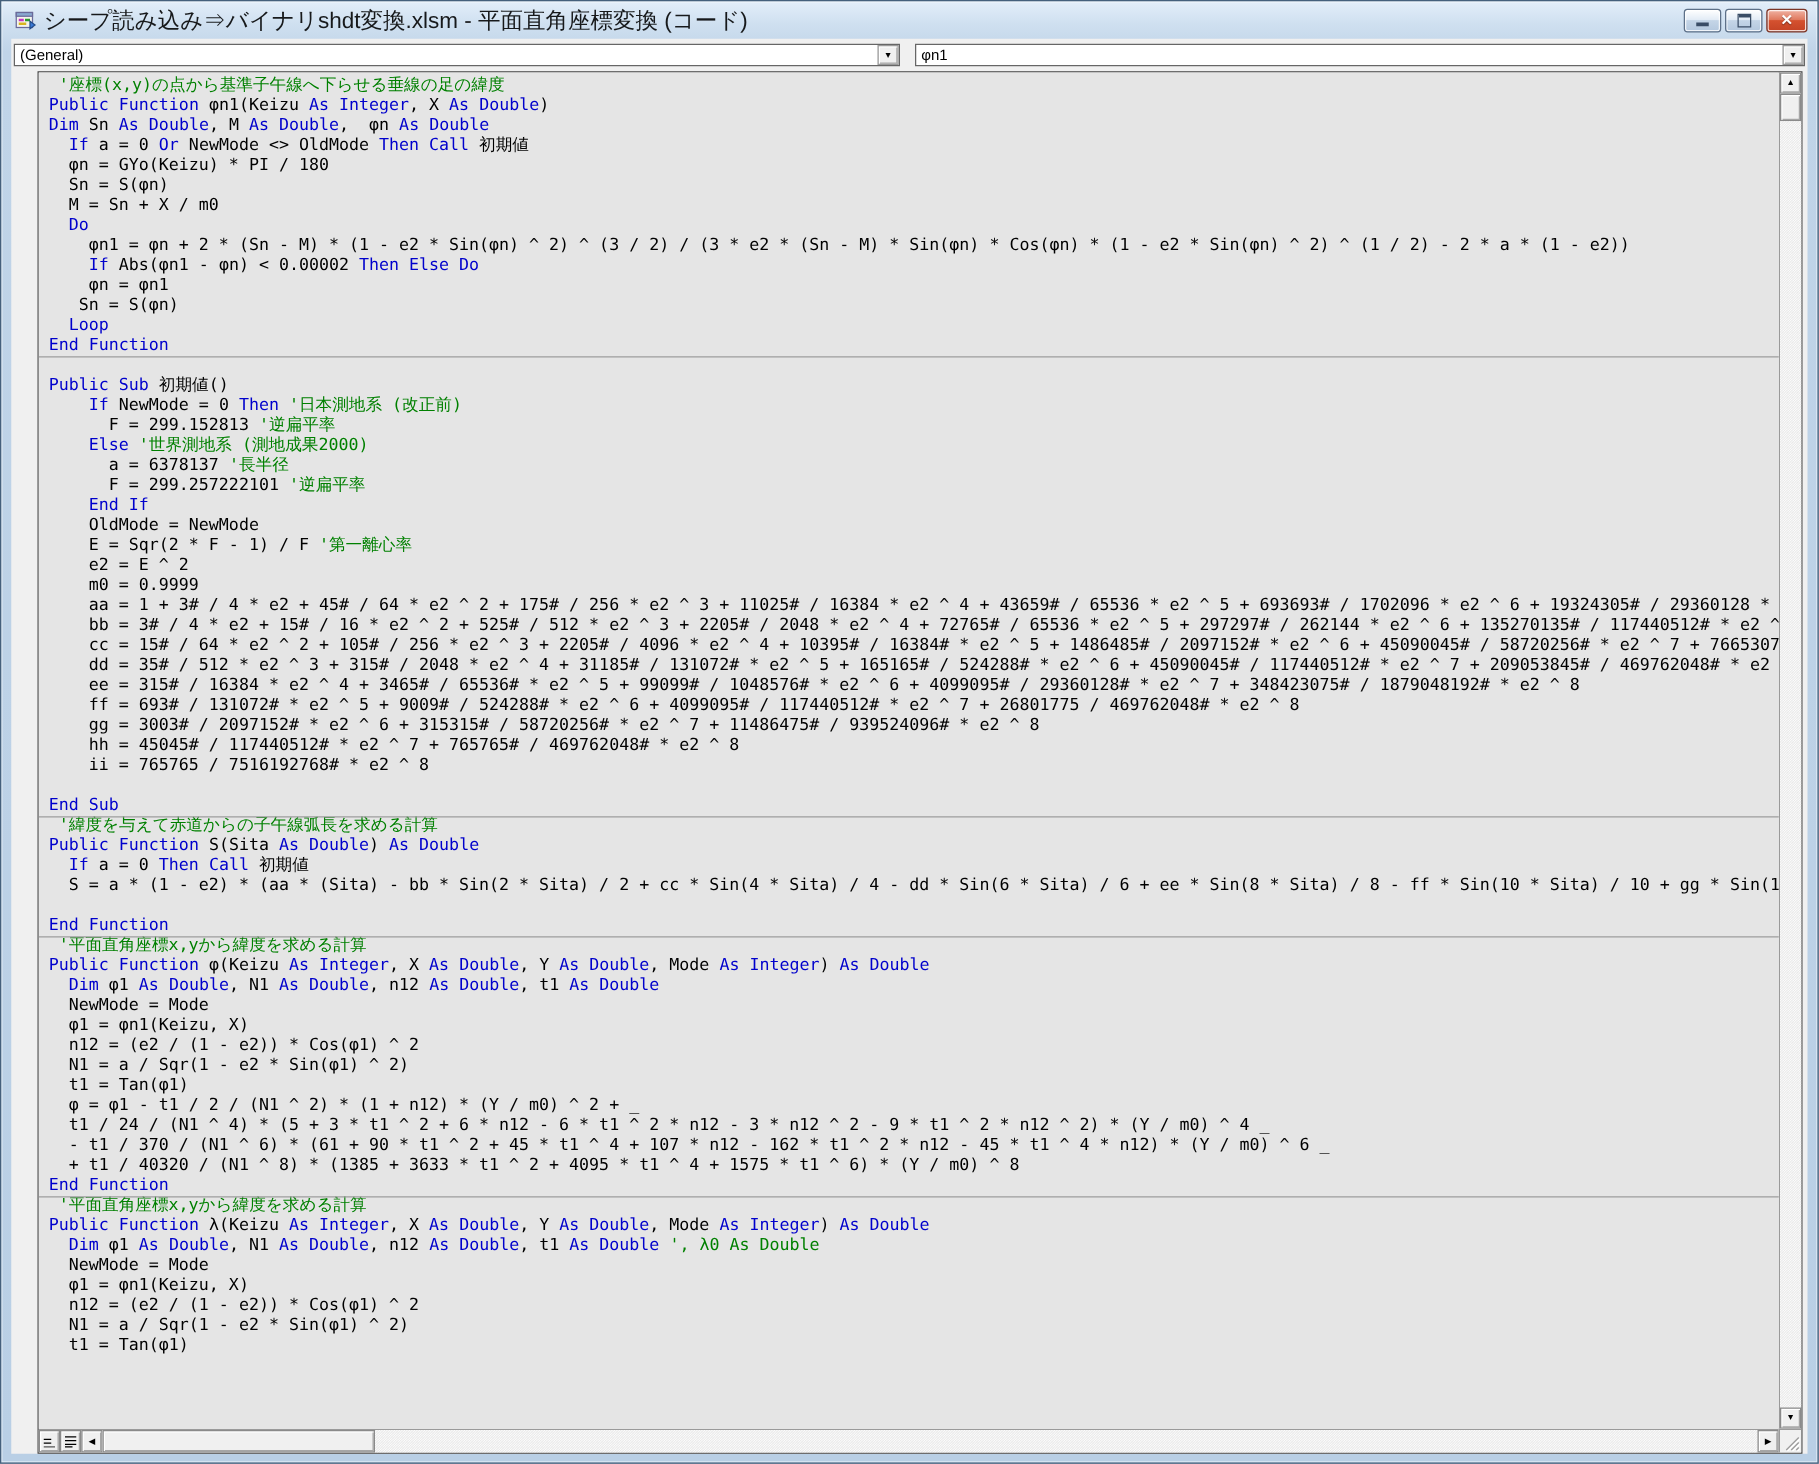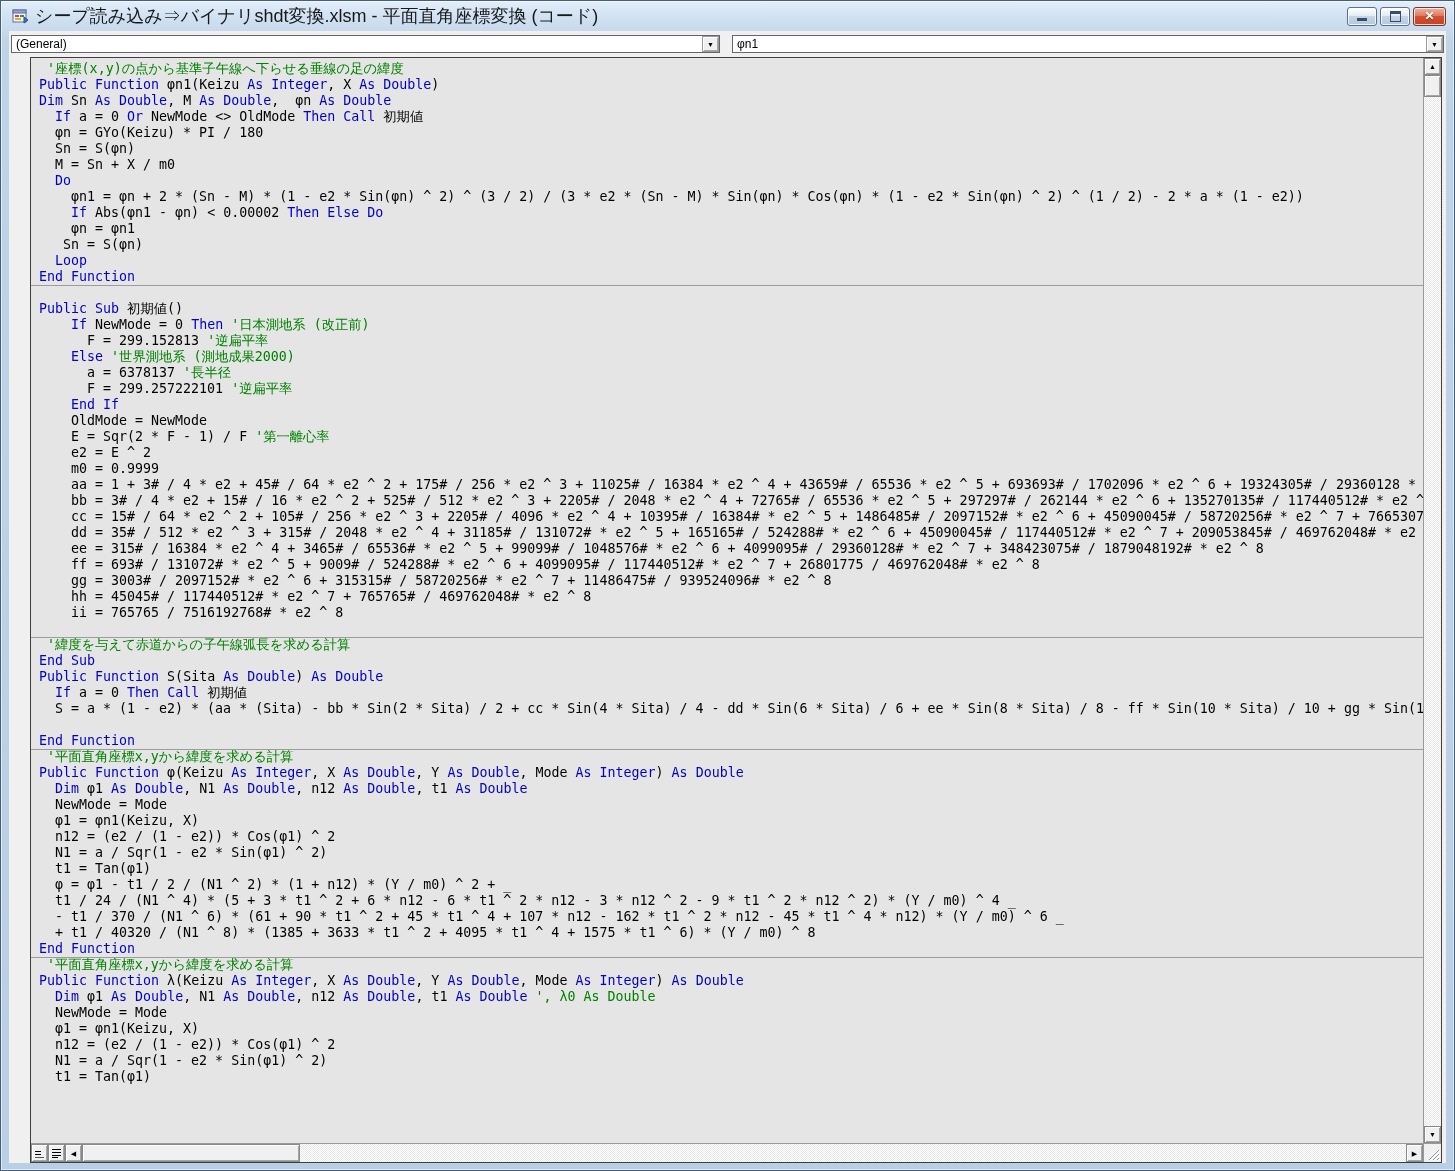--- a/index.html
+++ b/index.html
@@ -157,22 +157,22 @@
           <div class="code-line">    aa = 1 + 3# / 4 * e2 + 45# / 64 * e2 ^ 2 + 175# / 256 * e2 ^ 3 + 11025# / 16384 * e2 ^ 4 + 43659# / 65536 * e2 ^ 5 + 693693# / 1702096 * e2 ^ 6 + 19324305# / 29360128 *</div>
           <div class="code-line">    bb = 3# / 4 * e2 + 15# / 16 * e2 ^ 2 + 525# / 512 * e2 ^ 3 + 2205# / 2048 * e2 ^ 4 + 72765# / 65536 * e2 ^ 5 + 297297# / 262144 * e2 ^ 6 + 135270135# / 117440512# * e2 ^</div>
           <div class="code-line">    cc = 15# / 64 * e2 ^ 2 + 105# / 256 * e2 ^ 3 + 2205# / 4096 * e2 ^ 4 + 10395# / 16384# * e2 ^ 5 + 1486485# / 2097152# * e2 ^ 6 + 45090045# / 58720256# * e2 ^ 7 + 7665307</div>
           <div class="code-line">    dd = 35# / 512 * e2 ^ 3 + 315# / 2048 * e2 ^ 4 + 31185# / 131072# * e2 ^ 5 + 165165# / 524288# * e2 ^ 6 + 45090045# / 117440512# * e2 ^ 7 + 209053845# / 469762048# * e2</div>
           <div class="code-line">    ee = 315# / 16384 * e2 ^ 4 + 3465# / 65536# * e2 ^ 5 + 99099# / 1048576# * e2 ^ 6 + 4099095# / 29360128# * e2 ^ 7 + 348423075# / 1879048192# * e2 ^ 8</div>
           <div class="code-line">    ff = 693# / 131072# * e2 ^ 5 + 9009# / 524288# * e2 ^ 6 + 4099095# / 117440512# * e2 ^ 7 + 26801775 / 469762048# * e2 ^ 8</div>
           <div class="code-line">    gg = 3003# / 2097152# * e2 ^ 6 + 315315# / 58720256# * e2 ^ 7 + 11486475# / 939524096# * e2 ^ 8</div>
           <div class="code-line">    hh = 45045# / 117440512# * e2 ^ 7 + 765765# / 469762048# * e2 ^ 8</div>
           <div class="code-line">    ii = 765765 / 7516192768# * e2 ^ 8</div>
           <div class="code-line"></div>
+          <div class="code-line"><span class="kw">End</span> <span class="kw">Sub</span></div>
           <div class="code-line sep"> <span class="cm">'緯度を与えて赤道からの子午線弧長を求める計算</span></div>
-          <div class="code-line"><span class="kw">End</span> <span class="kw">Sub</span></div>
           <div class="code-line"><span class="kw">Public</span> <span class="kw">Function</span> S(Sita <span class="kw">As</span> <span class="kw">Double</span>) <span class="kw">As</span> <span class="kw">Double</span></div>
           <div class="code-line">  <span class="kw">If</span> a = 0 <span class="kw">Then</span> <span class="kw">Call</span> 初期値</div>
           <div class="code-line">  S = a * (1 - e2) * (aa * (Sita) - bb * Sin(2 * Sita) / 2 + cc * Sin(4 * Sita) / 4 - dd * Sin(6 * Sita) / 6 + ee * Sin(8 * Sita) / 8 - ff * Sin(10 * Sita) / 10 + gg * Sin(1</div>
           <div class="code-line"></div>
           <div class="code-line"><span class="kw">End</span> <span class="kw">Function</span></div>
           <div class="code-line sep"> <span class="cm">'平面直角座標x,yから緯度を求める計算</span></div>
           <div class="code-line"><span class="kw">Public</span> <span class="kw">Function</span> φ(Keizu <span class="kw">As</span> <span class="kw">Integer</span>, X <span class="kw">As</span> <span class="kw">Double</span>, Y <span class="kw">As</span> <span class="kw">Double</span>, Mode <span class="kw">As</span> <span class="kw">Integer</span>) <span class="kw">As</span> <span class="kw">Double</span></div>
           <div class="code-line">  <span class="kw">Dim</span> φ1 <span class="kw">As</span> <span class="kw">Double</span>, N1 <span class="kw">As</span> <span class="kw">Double</span>, n12 <span class="kw">As</span> <span class="kw">Double</span>, t1 <span class="kw">As</span> <span class="kw">Double</span></div>
           <div class="code-line">  NewMode = Mode</div>
           <div class="code-line">  φ1 = φn1(Keizu, X)</div>

